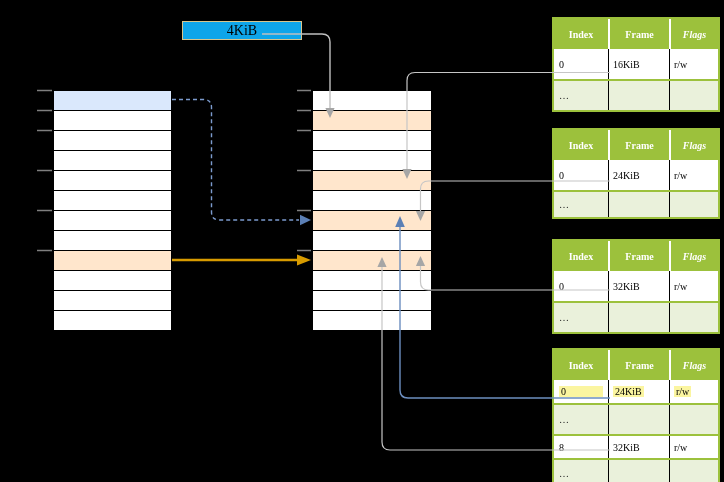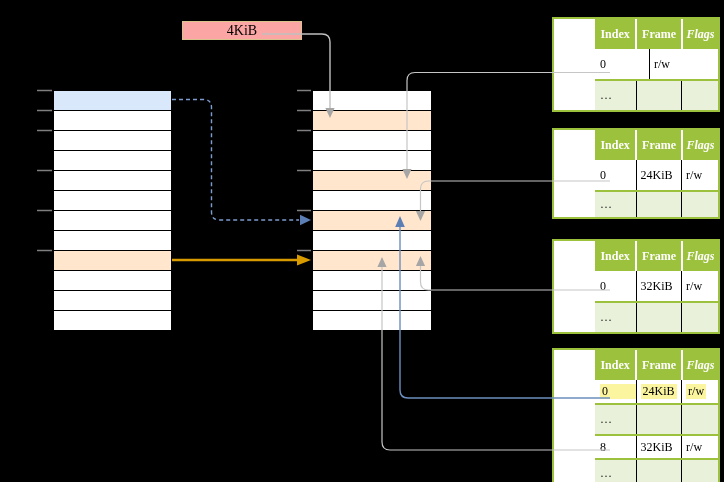--- a/index.html
+++ b/index.html
@@ -13,29 +13,29 @@
     position:absolute;top:90px;height:241px;width:119px;
     background:#fff;border:1px solid #000;box-sizing:border-box;
   }
   #vcol{left:53px;}
   #pcol{left:312px;width:120px;}
   .mem-row{height:20px;border-bottom:1px solid #000;box-sizing:border-box;}
   .mem-row:last-child{height:19px;border-bottom:none;}
   
   .page-size-box{
     position:absolute;left:182px;top:21px;width:120px;height:19px;
-    background:#fca5a5;border:1px solid #D8C48C;box-sizing:border-box;
+    background:#0ea5e9;border:1px solid #D8C48C;box-sizing:border-box;
     display:flex;align-items:center;justify-content:center;
     font-size:14px;color:#000;
   }
   
   .ptable{
     position:absolute;left:552px;width:168px;
     border:2px solid #9CC13C;background:#fff;box-sizing:border-box;
-    font-size:12px;color:#000;padding-left:41px;
+    font-size:10px;color:#000;
   }
   .t-head{display:flex;background:#9CC13C;height:30px;}
   .t-head .th{
     box-sizing:border-box;color:#fff;font-weight:bold;
     display:flex;align-items:center;justify-content:center;
   }
   .th:nth-child(1){width:54px;}
   .th:nth-child(2){width:61px;border-left:2px solid #fff;}
   .th:nth-child(3){width:49px;border-left:2px solid #fff;font-style:italic;}
   .t-row{display:flex;}
@@ -90,20 +90,21 @@
 </div>
 
 <div class="ptable" style="top:17px">
   <div class="t-head">
     <div class="th">Index</div>
     <div class="th">Frame</div>
     <div class="th">Flags</div>
   </div>
   <div class="t-row" style="height:30px">
     <div class="td">0</div>
+    <div class="td">16KiB</div>
     <div class="td">r/w</div>
   </div>
   <div class="t-row dots" style="height:29px">
     <div class="td">…</div>
     <div class="td"></div>
     <div class="td"></div>
   </div>
 </div>
 
 <div class="ptable" style="top:128px">

